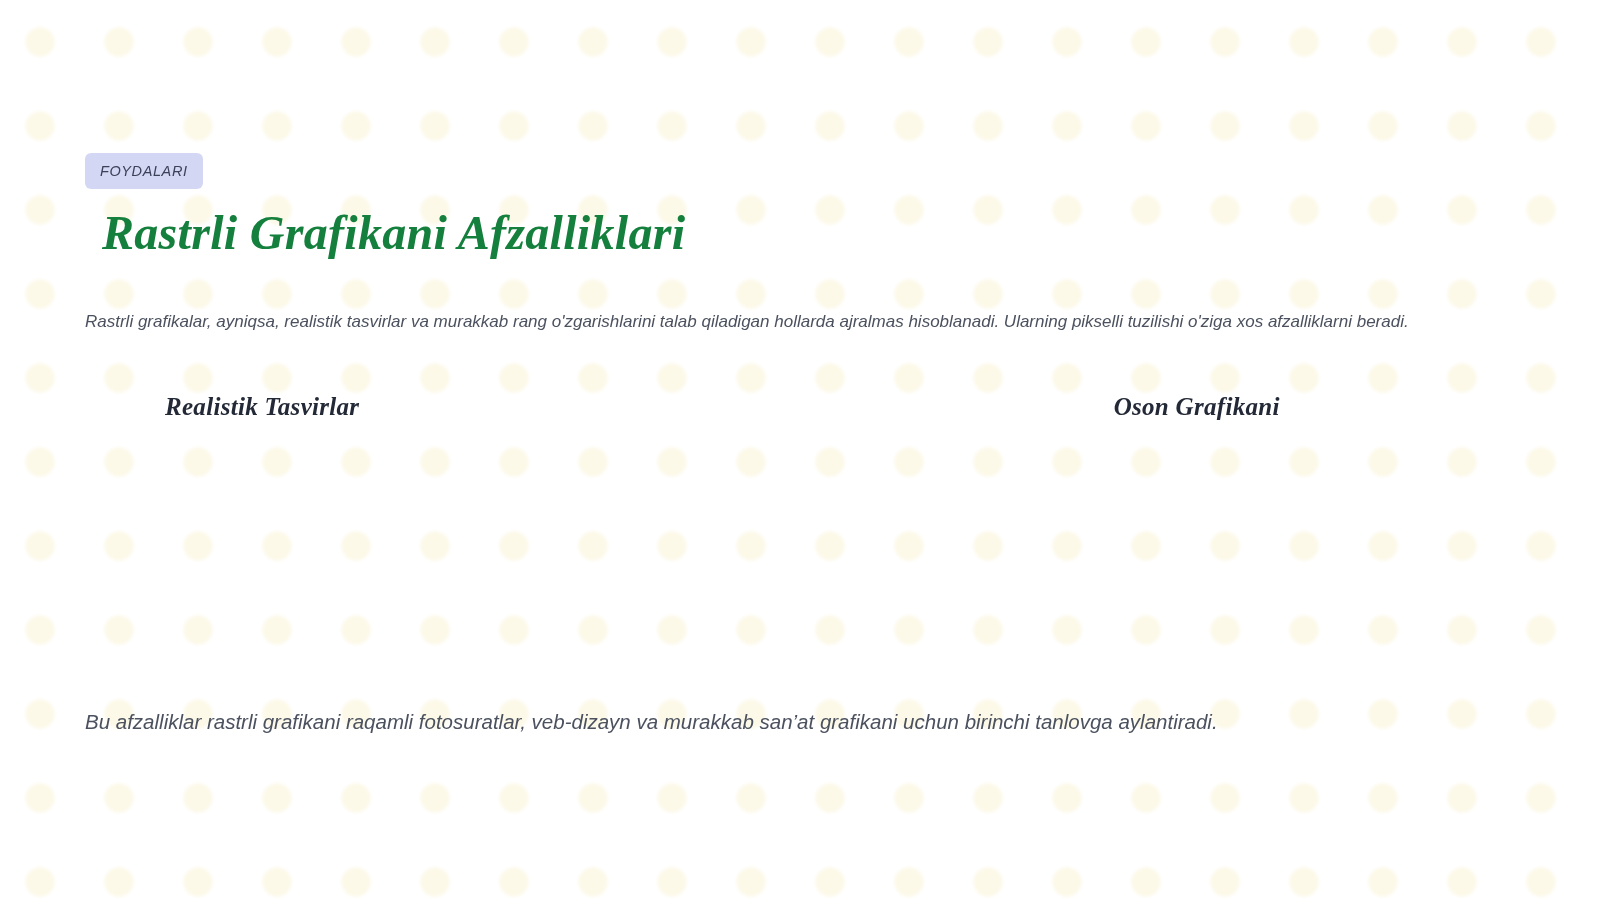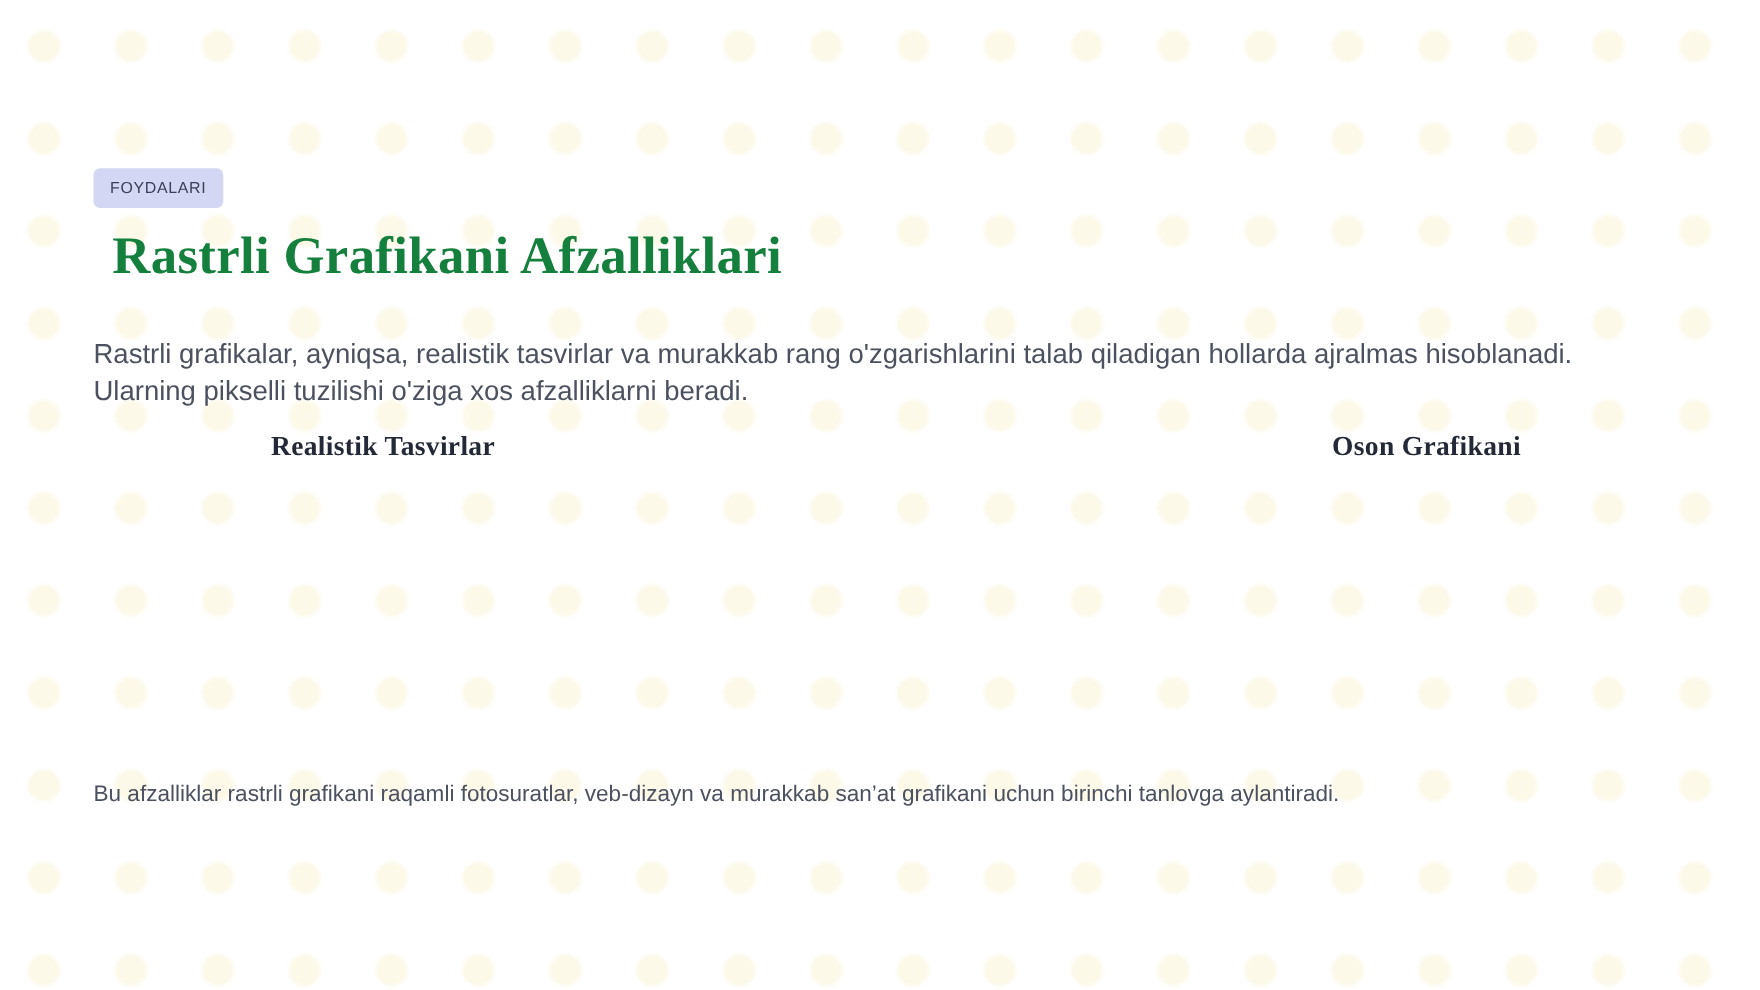--- a/index.html
+++ b/index.html
@@ -1,15 +1,15 @@
 <!DOCTYPE html>
 <html><head>
 <meta charset="utf-8">
 <style>
-  * { margin: 0; padding: 0; box-sizing: border-box; }
+  * { margin: 0; padding: 0; box-sizing: border-box; font-style: italic; }
   html, body { width: 1600px; height: 900px; overflow: hidden; }
   body {
     position: relative;
     background-color: #ffffff;
     
     background-image: radial-gradient(circle at 40px 42px,
       rgba(250, 244, 214, 0.55) 0px,
       rgba(250, 244, 214, 0.55) 12px,
       rgba(250, 244, 214, 0) 17px);
     background-size: 79px 84px;
@@ -44,21 +44,21 @@
     color: #15803d;
     letter-spacing: 0.3px;
     white-space: nowrap;
   }
 
   .intro {
     position: absolute;
     left: 85px;
     top: 305px;
     width: 1408px;
-    font-size: 25px;
+    font-size: 17px;
     line-height: 34px;
     color: #4b515e;
   }
 
   .features {
     position: absolute;
     left: 165px;
     top: 392px;
     width: 1315px;
     display: grid;
@@ -67,21 +67,20 @@
   }
 
   .feature h3 {
     font-family: "Liberation Serif", "DejaVu Serif", serif;
     font-weight: 700;
     font-size: 25px;
     line-height: 30px;
     color: #232936;
     letter-spacing: 0.3px;
     margin-bottom: 21px;
-    text-align: center;
   }
 
   .feature p {
     font-size: 20px;
     line-height: 34px;
     color: #4b515e;
   }
 
   .outro {
     position: absolute;

